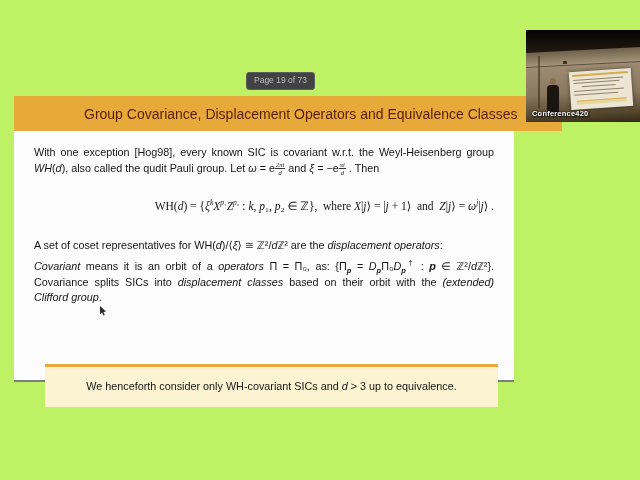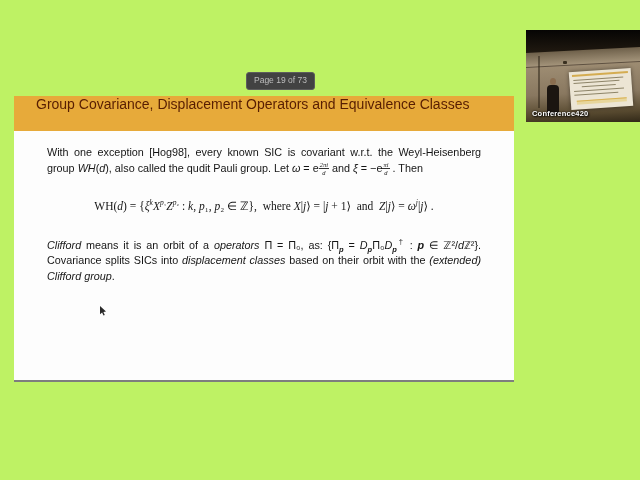--- a/index.html
+++ b/index.html
@@ -18,31 +18,31 @@
     white-space:nowrap;
   }
 
   
   .slide {
     position:absolute; left:14px; top:96px; width:500px; height:284px;
     background:#fdfdfd; border-bottom:2px solid #7e7e7e; color:#151515;
   }
   .slide-titlebar {
     position:absolute; left:0; top:0; width:100%; height:35px;
-    background:#e7aa3a; display:flex; 
+    background:#e7aa3a; display:flex; align-items:center;padding-left:48px;
   }
   .slide-title { color:#581e02; font-size:14px; padding-left:22px; white-space:nowrap; }
 
   .slide-body {
     position:absolute; top:35px; left:0; right:0; bottom:0;
-    padding:8px 33px 0; font-size:10.8px; line-height:15.5px;
+    padding:8px 20px 0; font-size:10.8px; line-height:15.5px;
   }
   .para { margin:6px 0; text-align:justify; }
   .formula {
-    text-align:center; margin:23px 0;
+    text-align:right; margin:23px 0;
     font-family:"Liberation Serif", serif; font-size:11.5px;
   }
   sup { font-size:7.5px; line-height:0; }
   sub { font-size:7.5px; line-height:0; }
   .frac {
     display:inline-flex; flex-direction:column; align-items:center;
     font-size:6.5px; line-height:1.1; vertical-align:super;
     font-style:italic; font-family:"Liberation Serif", serif;
   }
   .frac span:first-child { border-bottom:0.7px solid #333; padding:0 1px; }
@@ -113,21 +113,25 @@
     </div>
     <div class="slide-body">
       <p class="para">With one exception [Hog98], every known SIC is covariant w.r.t. the Weyl-Heisenberg group <i>WH</i>(<i>d</i>), also called the qudit Pauli group. Let <i>ω</i> = e<span class="frac">
             <span>2πi</span>
             <span>d</span>
           </span> and <i>ξ</i> = −e<span class="frac">
             <span>πi</span>
             <span>d</span>
           </span> . Then</p>
       <div class="formula">WH(<i>d</i>) = {<i>ξ</i><sup><i>k</i></sup><i>X</i><sup><i>p</i>₁</sup><i>Z</i><sup><i>p</i>₂</sup> : <i>k</i>, <i>p</i>₁, <i>p</i>₂ ∈ ℤ},&nbsp; where <i>X</i>|<i>j</i>⟩ = |<i>j</i> + 1⟩ &nbsp;and&nbsp; <i>Z</i>|<i>j</i>⟩ = <i>ω</i><sup><i>j</i></sup>|<i>j</i>⟩ .</div>
-      <p class="para"><i>Clifford</i> means it is an orbit of a <i>operators</i> Π = Π₀, as: {Π<sub><b><i>p</i></b></sub> = <i>D</i><sub><b><i>p</i></b></sub>Π₀<i>D</i><sub><b><i>p</i></b></sub><sup>†</sup> : <b><i>p</i></b> ∈ ℤ²/<i>d</i>ℤ²}. Covariance splits SICs into <i>displacement classes</i> based on their orbit with the <i>(extended) Clifford group</i>.</p>
+      <p class="para">A set of coset representatives for WH(<i>d</i>)/⟨<i>ξ</i>⟩ ≅ ℤ²/<i>d</i>ℤ² are the <i>displacement operators</i>:</p>
+      <p class="para"><i>Covariant</i> means it is an orbit of a <i>operators</i> Π = Π₀, as: {Π<sub><b><i>p</i></b></sub> = <i>D</i><sub><b><i>p</i></b></sub>Π₀<i>D</i><sub><b><i>p</i></b></sub><sup>†</sup> : <b><i>p</i></b> ∈ ℤ²/<i>d</i>ℤ²}. Covariance splits SICs into <i>displacement classes</i> based on their orbit with the <i>(extended) Clifford group</i>.</p>
+      <div class="note-box">
+        <span>We henceforth consider only WH-covariant SICs and <i>d</i> &gt; 3 up to equivalence.</span>
+      </div>
     </div>
     <svg class="cursor" viewBox="0 0 8 11">
       <polygon points="1,0 1,8.2 3.1,6.4 4.5,9.6 5.8,9 4.4,5.9 7,5.6" fill="#2a2a2a"></polygon>
     </svg>
   </div>
 
   <div class="webcam">
     <div class="cam-ceiling-dark"></div>
     <div class="cam-ceiling"></div>
     <div class="cam-wall"></div>

